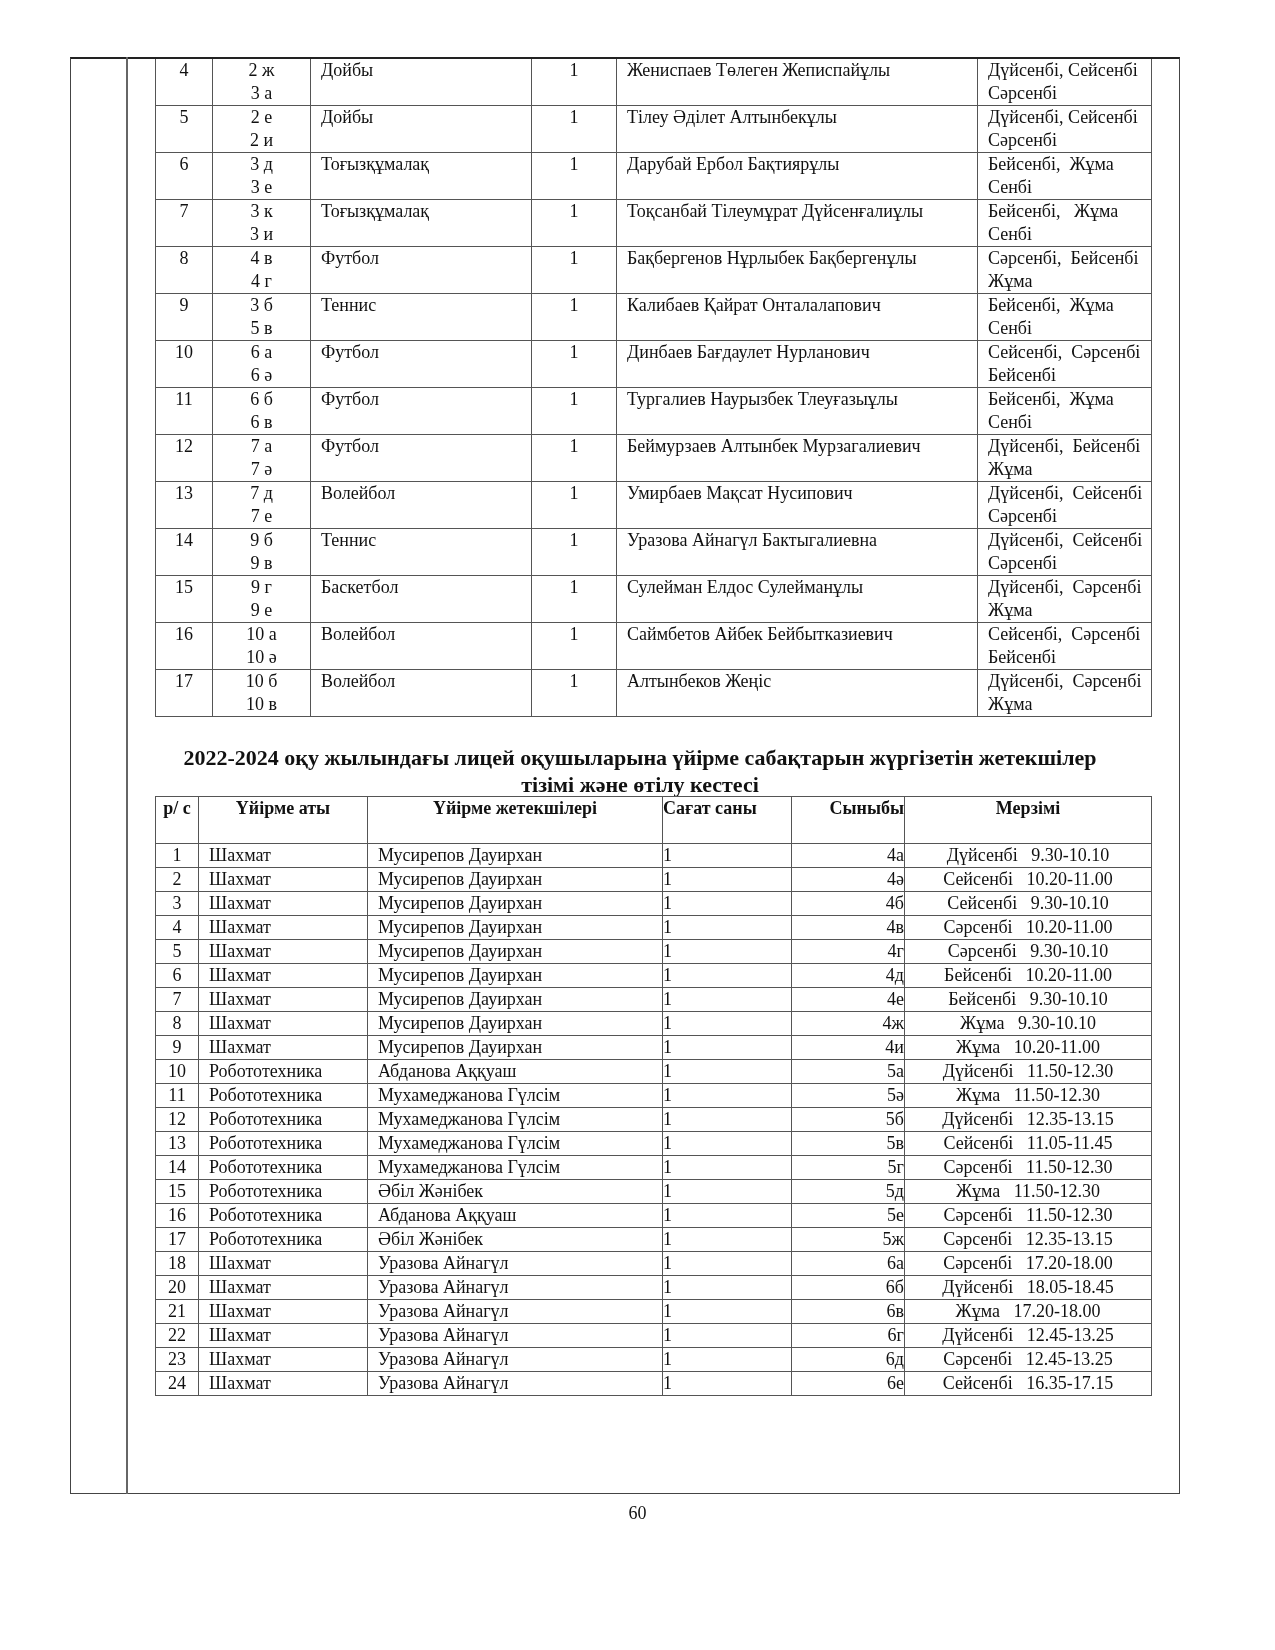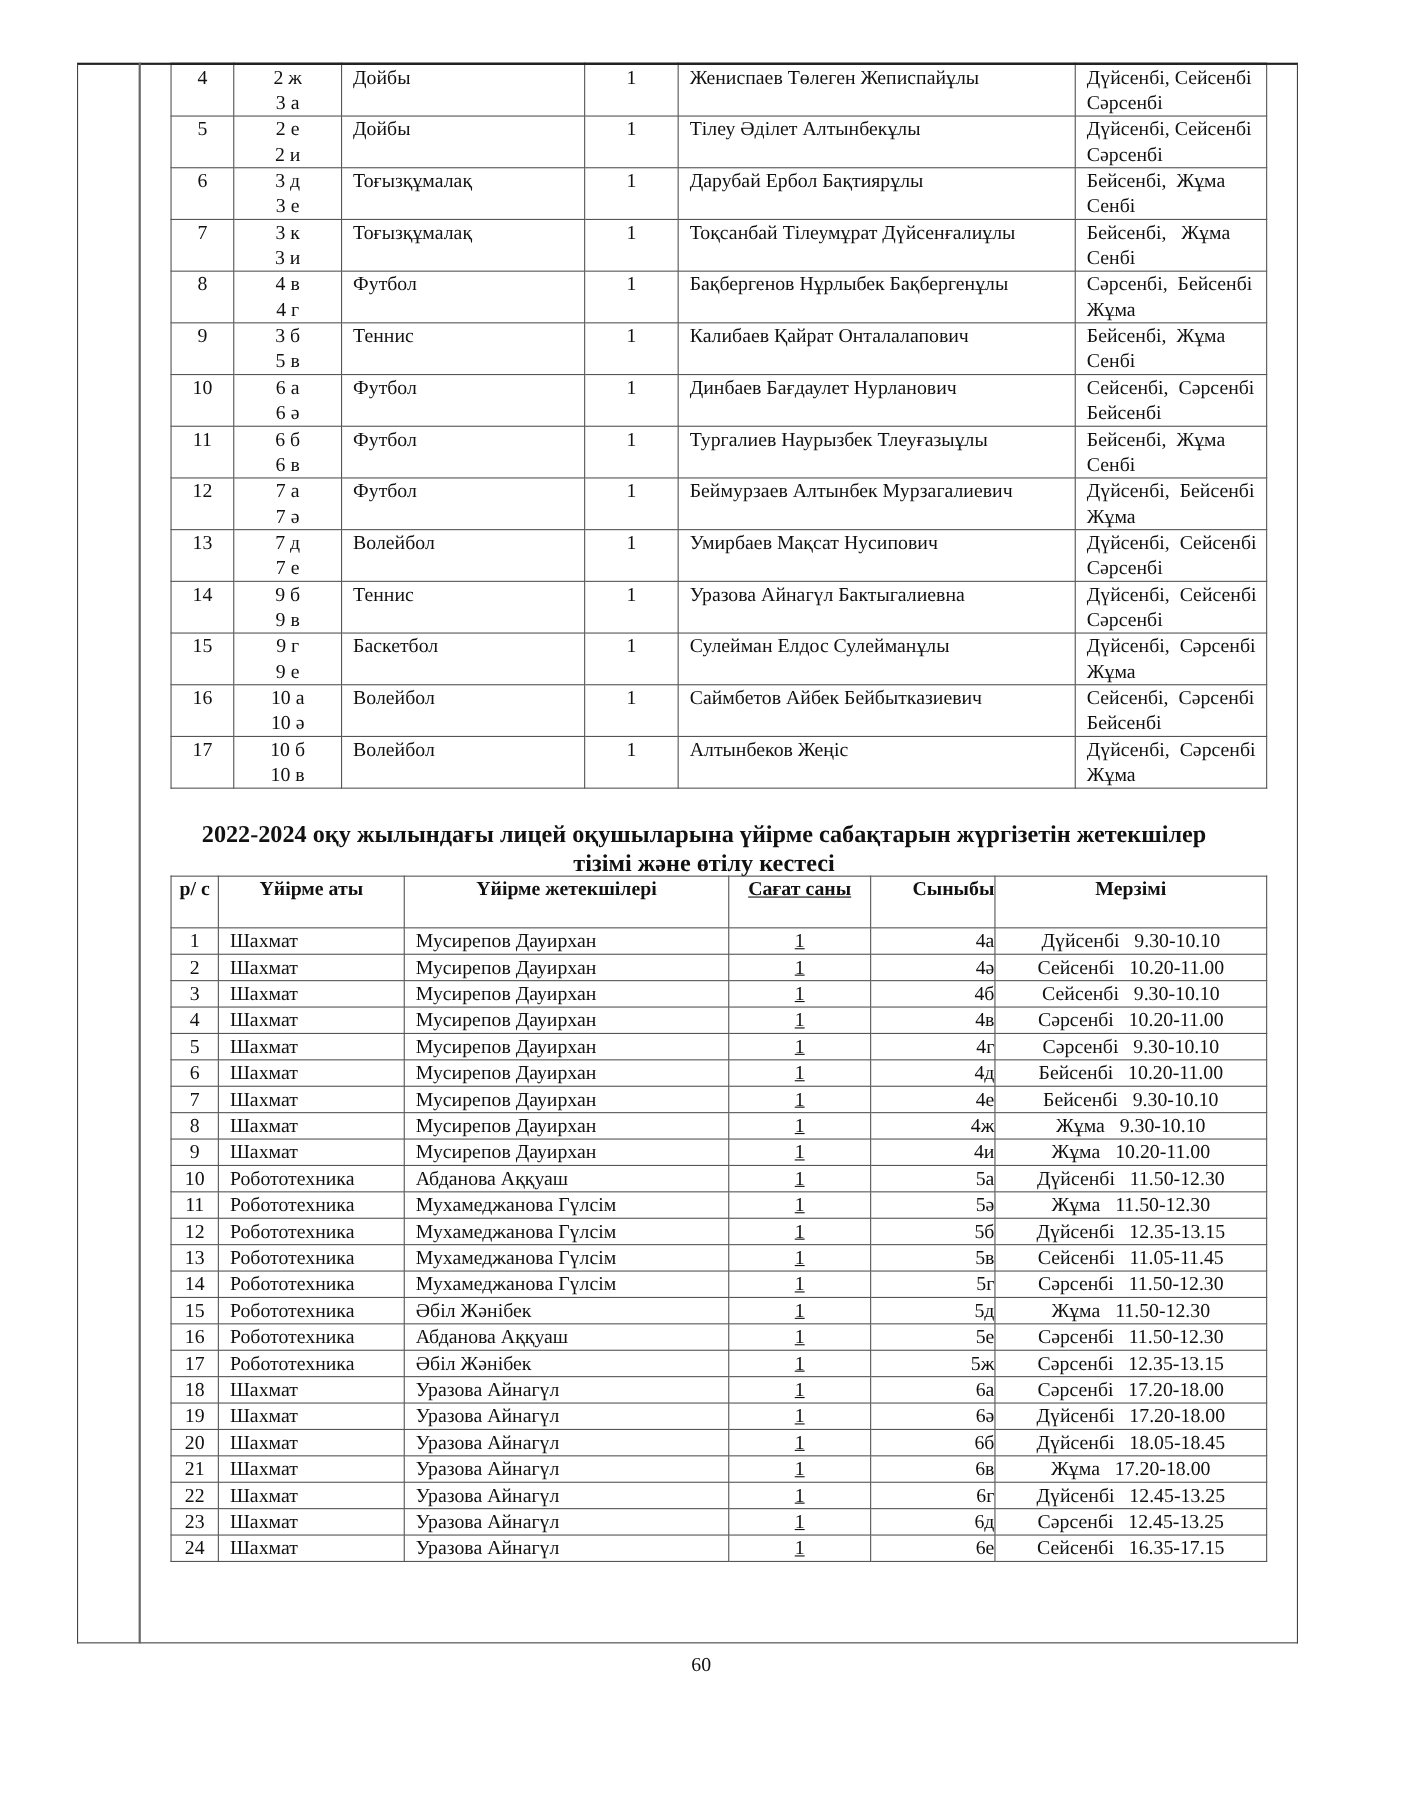--- a/index.html
+++ b/index.html
@@ -17,21 +17,21 @@
   #t1 .c-lead { width: 350px; padding-left: 10px; }
   #t1 .c-days { padding-left: 10px; }
   .cls-line { display: block; }
   .title { position: absolute; left: 130px; top: 744px; width: 1020px; text-align: center; font-weight: bold; font-size: 22px; line-height: 27px; }
   #t2 { left: 155px; top: 796px; width: 997px; }
   #t2 th { font-weight: bold; text-align: center; height: 46px; line-height: 23px; margin-top: 48px; }
   #t2 td { height: 23px; line-height: 23px; }
   #t2 .c-num { width: 42px; text-align: center; }
   #t2 .c-name { width: 158px; padding-left: 10px; }
   #t2 .c-lead { width: 284px; padding-left: 10px; }
-  #t2 .c-hrs { width: 128px; text-align: center; text-decoration: underline; }
+  #t2 .c-hrs { width: 128px; text-align: left; }
   #t2 .c-cls { width: 112px; text-align: right; }
   #t2 .c-date { text-align: center; }
   .page-num { position: absolute; left: 0; width: 1275px; top: 1503px; text-align: center; font-size: 18px; }
 </style>
 </head>
 <body>
 
 <div class="frame"></div>
 <div class="frame-col"></div>
 
@@ -391,28 +391,20 @@
       </tr>
       <tr>
         <td class="c-num">18</td>
         <td class="c-name">Шахмат</td>
         <td class="c-lead">Уразова Айнагүл</td>
         <td class="c-hrs">1</td>
         <td class="c-cls">6а</td>
         <td class="c-date" style="white-space: pre;">Сәрсенбі   17.20-18.00</td>
       </tr>
       <tr>
-        <td class="c-num">19</td>
-        <td class="c-name">Шахмат</td>
-        <td class="c-lead">Уразова Айнагүл</td>
-        <td class="c-hrs">1</td>
-        <td class="c-cls">6ә</td>
-        <td class="c-date" style="white-space: pre;">Дүйсенбі   17.20-18.00</td>
-      </tr>
-      <tr>
         <td class="c-num">20</td>
         <td class="c-name">Шахмат</td>
         <td class="c-lead">Уразова Айнагүл</td>
         <td class="c-hrs">1</td>
         <td class="c-cls">6б</td>
         <td class="c-date" style="white-space: pre;">Дүйсенбі   18.05-18.45</td>
       </tr>
       <tr>
         <td class="c-num">21</td>
         <td class="c-name">Шахмат</td>

